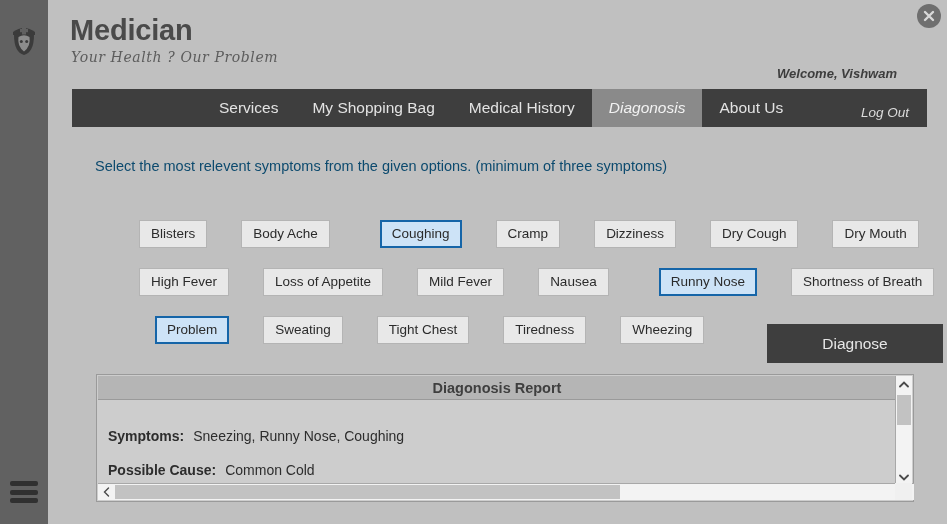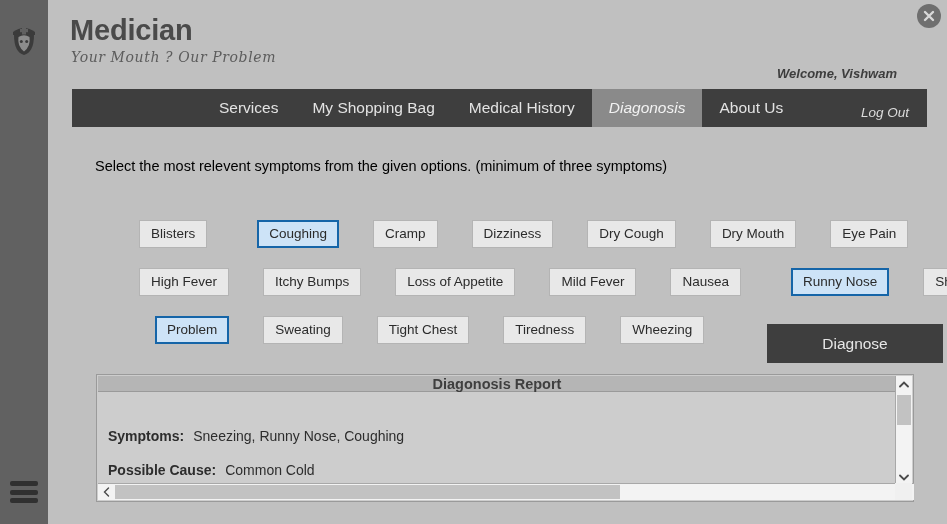--- a/index.html
+++ b/index.html
@@ -120,21 +120,21 @@
     color: #dddddd;
     cursor: pointer;
     white-space: nowrap;
   }
 
   
   .instruction {
     position: absolute;
     left: 95px; top: 158px;
     font-size: 14.5px;
-    color: #000000;
+    color: #0c4a6e;
   }
 
   
   .sym-rows {
     position: absolute;
     left: 139px; top: 220px;
     width: 790px;
   }
   .sym-row {
     display: flex;
@@ -179,21 +179,21 @@
     position: absolute;
     left: 96px; top: 374px;
     width: 818px; height: 128px;
     background: #cdcdcd;
     border: 1px solid #9a9a9a;
     box-sizing: border-box;
   }
   .report-title {
     position: absolute;
     left: 1px; top: 1px;
-    width: 798px; height: 16px;
+    width: 798px; height: 24px;
     background: #b5b5b5;
     border-bottom: 1px solid #9a9a9a;
     box-sizing: border-box;
     display: flex;
     align-items: center;
     justify-content: center;
     font-size: 14.5px;
     font-weight: bold;
     color: #3f3f3f;
   }
@@ -307,49 +307,49 @@
     </div>
   </div>
 
   <div class="close-btn">
     <svg width="24" height="24" viewBox="0 0 24 24">
       <path d="M8 8 L16 16 M16 8 L8 16" stroke="#d8d8d8" stroke-width="2.4" stroke-linecap="round"></path>
     </svg>
   </div>
 
   <div class="brand">Medician</div>
-  <div class="tagline">Your Mouth ? Our Problem</div>
+  <div class="tagline">Your Health ? Our Problem</div>
   <div class="welcome">Welcome, Vishwam</div>
 
   <div class="navbar">
     <div class="nav-spacer"></div>
     <div class="nav-item">Services</div>
     <div class="nav-item">My Shopping Bag</div>
     <div class="nav-item">Medical History</div>
     <div class="nav-item active">Diagonosis</div>
     <div class="nav-item">About Us</div>
     <div class="nav-logout">Log Out</div>
   </div>
 
   <div class="instruction">Select the most relevent symptoms from the given options. (minimum of three symptoms)</div>
 
   <div class="sym-rows">
     <div class="sym-row">
       <button class="sym-btn">Blisters</button>
+      <button class="sym-btn">Body Ache</button>
       <button class="sym-btn selected">Coughing</button>
       <button class="sym-btn">Cramp</button>
       <button class="sym-btn">Dizziness</button>
       <button class="sym-btn">Dry Cough</button>
       <button class="sym-btn">Dry Mouth</button>
       <button class="sym-btn">Eye Pain</button>
 
     </div>
     <div class="sym-row">
       <button class="sym-btn">High Fever</button>
-      <button class="sym-btn">Itchy Bumps</button>
       <button class="sym-btn">Loss of Appetite</button>
       <button class="sym-btn">Mild Fever</button>
       <button class="sym-btn">Nausea</button>
       <button class="sym-btn selected">Runny Nose</button>
       <button class="sym-btn">Shortness of Breath</button>
     </div>
     <div class="sym-row">
       <button class="sym-btn selected">Problem</button>
       <button class="sym-btn">Sweating</button>
       <button class="sym-btn">Tight Chest</button>

